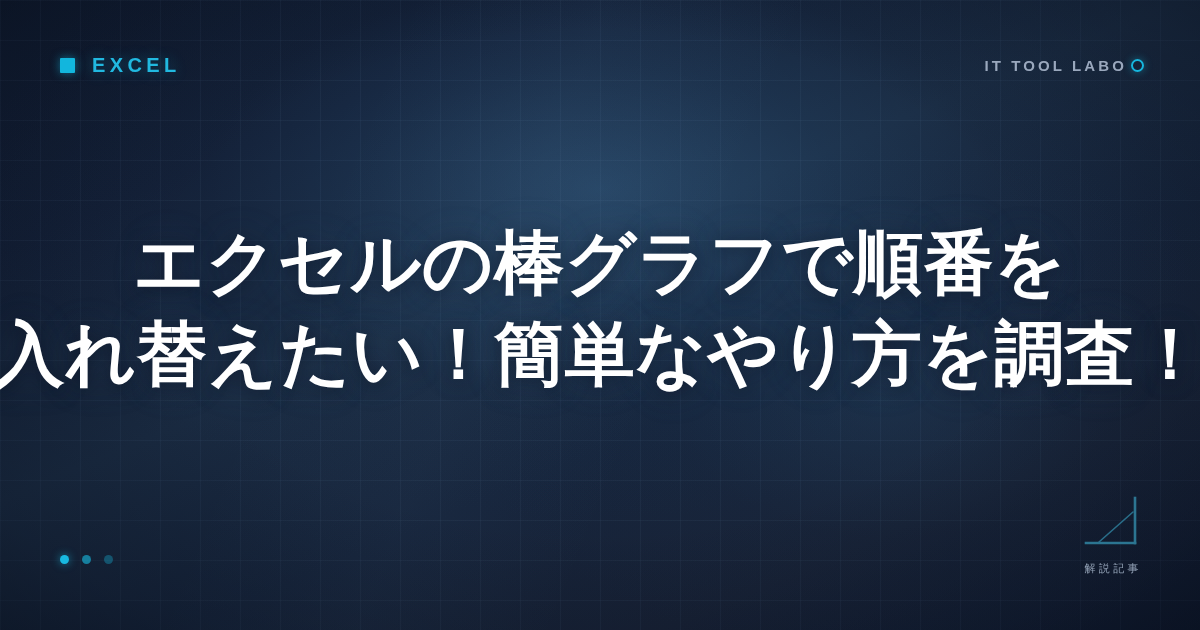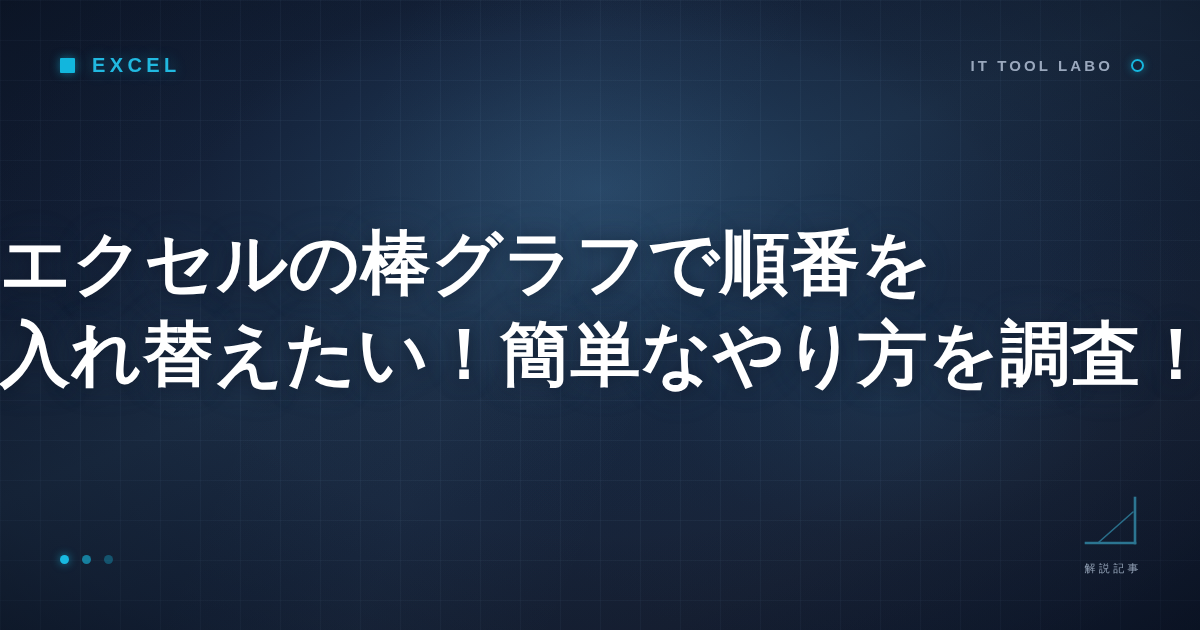--- a/index.html
+++ b/index.html
@@ -121,21 +121,21 @@
     font-size: 20px;
     font-weight: bold;
     letter-spacing: 4.4px;
     line-height: 1;
     text-shadow: 0 0 14px rgba(26, 180, 220, 0.40);
   }
 
   .site-id {
     display: flex;
     align-items: center;
-    gap: 18px;
+    gap: 4px;
   }
 
   .site-name {
     color: #9aa8bd;
     font-size: 15px;
     font-weight: bold;
     letter-spacing: 3.1px;
     line-height: 1;
   }
 
@@ -150,21 +150,21 @@
 
   
 
   .headline {
     position: absolute;
     top: 0; left: 0;
     width: 1200px;
     height: 630px;
     display: flex;
     flex-direction: column;
-    align-items: flex-start;
+    align-items: center;
     justify-content: center;
     z-index: 4;
     padding-bottom: 12px;
   }
 
   .headline-line {
     color: #ffffff;
     font-family: "DejaVu Sans", "Liberation Sans", sans-serif;
     font-size: 70px;
     font-weight: bold;

